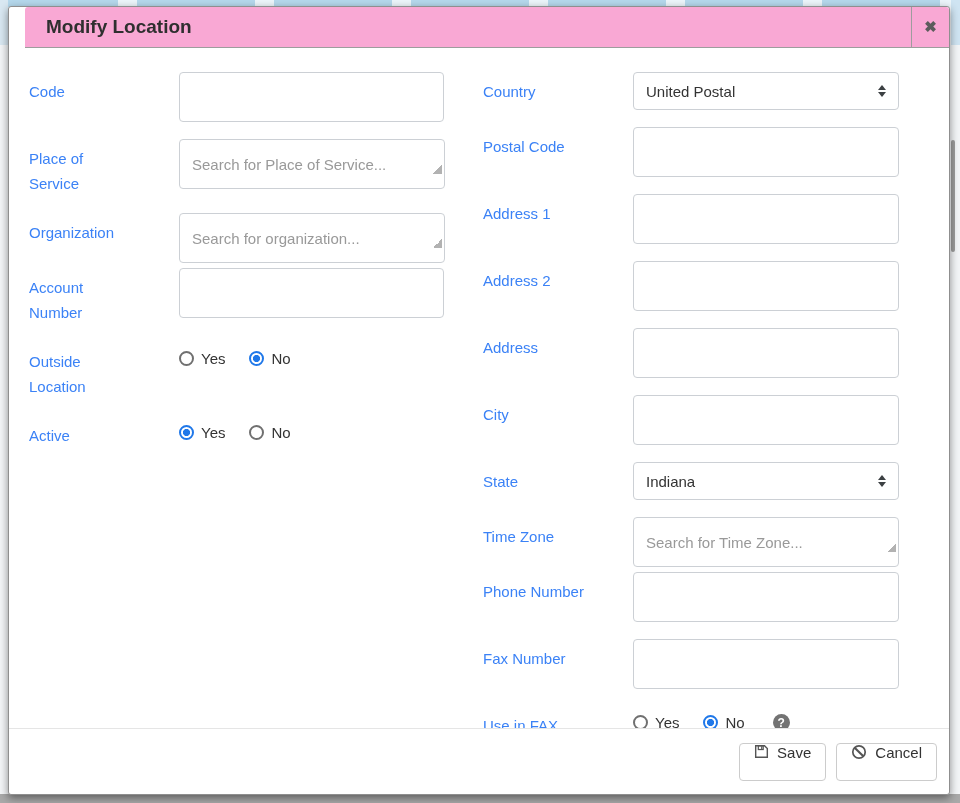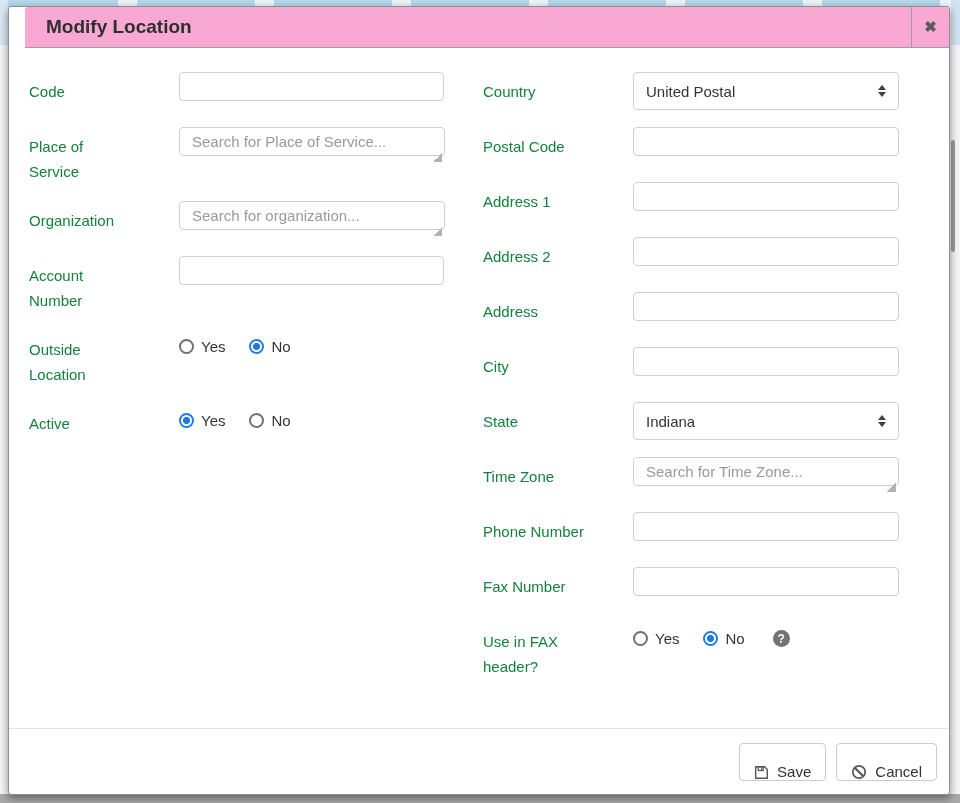--- a/index.html
+++ b/index.html
@@ -24,25 +24,25 @@
     border-radius:3px 3px 0 0; display:flex; align-items:stretch;margin-left:16px; }
   .modal-title { flex:1; font-size:19px; font-weight:bold; color:#2f2f2f; padding:9px 0 0 21px; }
   .close-box { width:38px; border-left:1px solid #9d9d9d; display:flex; align-items:center; justify-content:center;
     color:#5c5c5c; font-size:15px; font-weight:bold; cursor:pointer; }
 
   .modal-body { flex:1; padding:24px 0 0 20px; display:grid; grid-template-columns:415px 416px; column-gap:39px;
     align-content:start; overflow:hidden; }
   .col { display:flex; flex-direction:column; }
 
   .row { display:flex; align-items:flex-start; margin-bottom:17px; min-height:38px; }
-  .lbl { width:150px; flex:0 0 150px; padding:7px 0 0 0; font-size:15px; color:#15803d; line-height:25px; }
+  .lbl { width:150px; flex:0 0 150px; padding:7px 0 0 0; font-size:15px; color:#3b82f6; line-height:25px; }
   .col-left  .lbl span { display:inline-block; max-width:104px; }
   .col-right .lbl span { display:inline-block; max-width:122px; }
 
-  .txt { width:266px; height:29px; border:1px solid #ccd0d5; border-radius:4px; font-size:15px;
+  .txt { width:266px; height:50px; border:1px solid #ccd0d5; border-radius:4px; font-size:15px;
     padding:0 12px; color:#333; background:#fff; outline:none; font-family:"Liberation Sans",sans-serif; }
   .txt::placeholder { color:#999; opacity:1; }
 
   .search-wrap { position:relative; width:266px; height:38px; }
   .search-wrap .txt { width:266px; }
   .grip { position:absolute; right:3px; bottom:3px; width:9px; height:9px;
     background:linear-gradient(135deg, transparent 50%, #b2b2b2 50%); }
 
   .select { width:266px; height:38px; border:1px solid #ccd0d5; border-radius:4px; background:#fff;
     display:flex; align-items:center; justify-content:space-between; padding:0 12px; font-size:15px; color:#333; cursor:pointer; }
@@ -57,21 +57,21 @@
   .radio-opt input { margin:0 7px 0 0; appearance:none; -webkit-appearance:none; width:15px; height:15px;
     border:2px solid #707070; border-radius:50%; background:#fff; cursor:pointer; }
   .radio-opt input:checked { border-color:#2078e9;
     background:radial-gradient(circle, #2078e9 0 3.2px, #fff 3.9px); }
 
   .help { width:17px; height:17px; border-radius:50%; background:#737373; color:#fff; font-size:12px;
     font-weight:bold; display:flex; align-items:center; justify-content:center; margin-left:4px; cursor:pointer; }
 
   .modal-footer { flex:0 0 66px; border-top:1px solid #e5e5e5; display:flex; justify-content:flex-end;
     align-items:center; padding:0 12px; gap:10px; }
-  .btn { display:flex; align-items:flex-end; gap:8px; background:#fff; border:1px solid #ccc; border-radius:4px;
+  .btn { display:flex; align-items:flex-start; gap:8px; background:#fff; border:1px solid #ccc; border-radius:4px;
     height:38px; padding:0 14px; font-size:15px; color:#333; cursor:pointer; font-family:"Liberation Sans",sans-serif; }
   .btn svg { display:block; }
 </style>
 </head>
 <body>
 
 <div class="backdrop-top"></div>
 <div class="backdrop-left"></div>
 <div class="backdrop-right"></div>
 <div class="scroll-thumb"></div>

